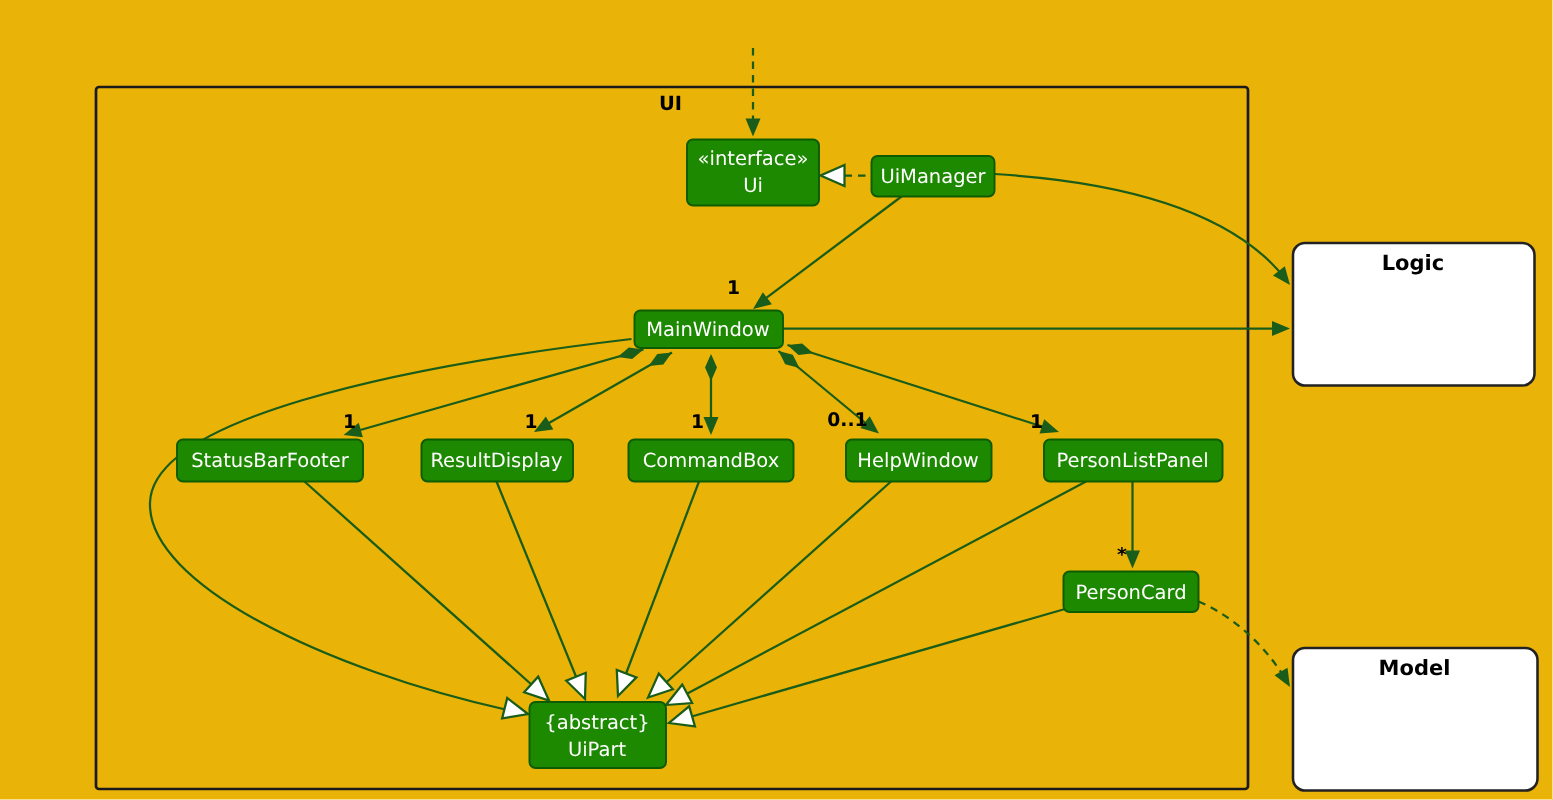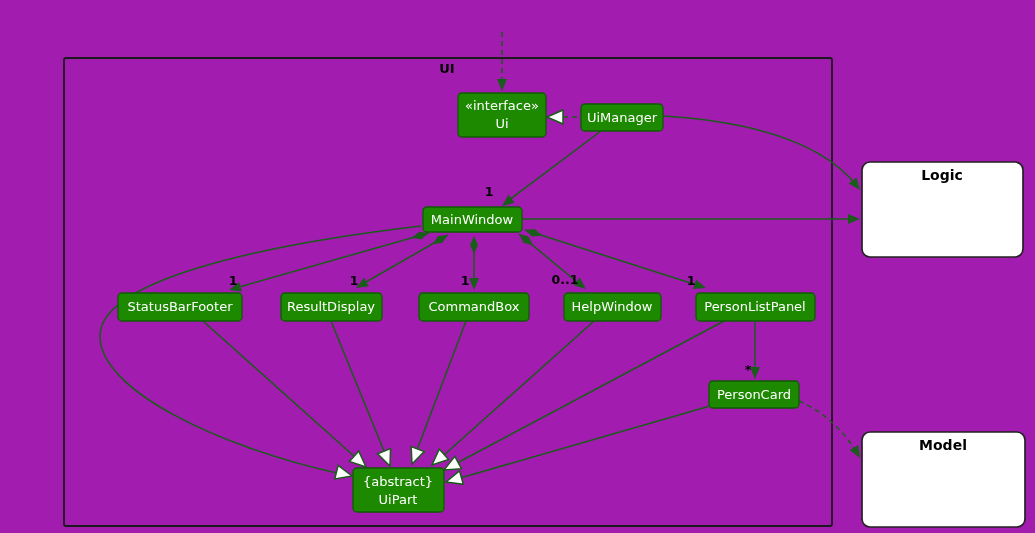--- a/index.html
+++ b/index.html
@@ -1,16 +1,16 @@
 <!DOCTYPE html>
 <html style="--class_fill: #1D8900; --class_border: #0E5C00; --class_text: #FFFFFF; --edge: #1A5C1A; --frame_border: #1A1A1A; --external_fill: #FFFFFF; --external_border: #222222; --label_text: #000000; --background: #FFFFFF;"><head>
 <meta charset="utf-8">
 <style>
   html,body{margin:0;padding:0;background:#ffffff;}
-  .stage{position:relative;width:1035px;height:533px;background:#a21caf;overflow:hidden;}
+  .stage{position:relative;width:1035px;height:533px;background:#eab308;overflow:hidden;}
   svg{display:block;}
   text{font-family:"DejaVu Sans","Liberation Sans",sans-serif;}
   .edge{stroke:var(--edge);stroke-width:1.5;fill:none;}
   .edge.dashed{stroke-dasharray:5 4;}
   .classbox{fill:var(--class_fill);stroke:var(--class_border);stroke-width:1.3;}
   .extbox{fill:var(--external_fill);stroke:var(--external_border);stroke-width:1.7;}
   .framebox{fill:none;stroke:var(--frame_border);stroke-width:1.8;}
   .cls-label{fill:var(--class_text);font-size:13px;text-anchor:middle;}
   .mult{fill:var(--label_text);font-size:12.5px;font-weight:bold;text-anchor:middle;}
   .frame-label{fill:var(--label_text);font-weight:bold;font-size:13px;text-anchor:middle;}

